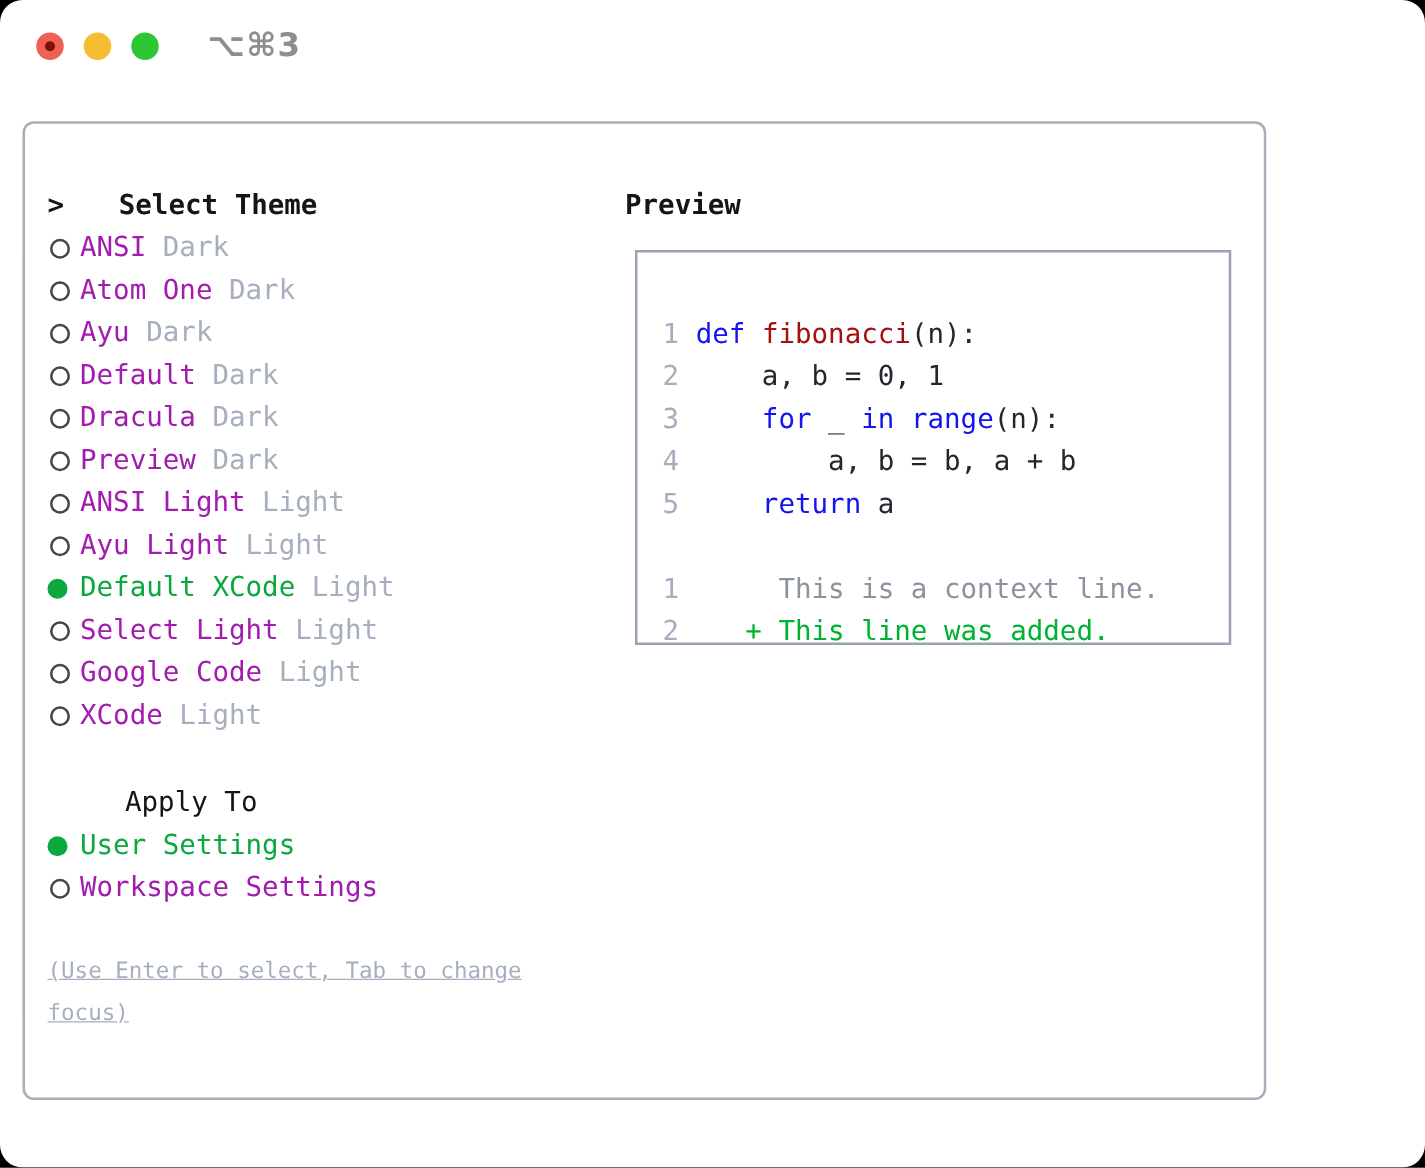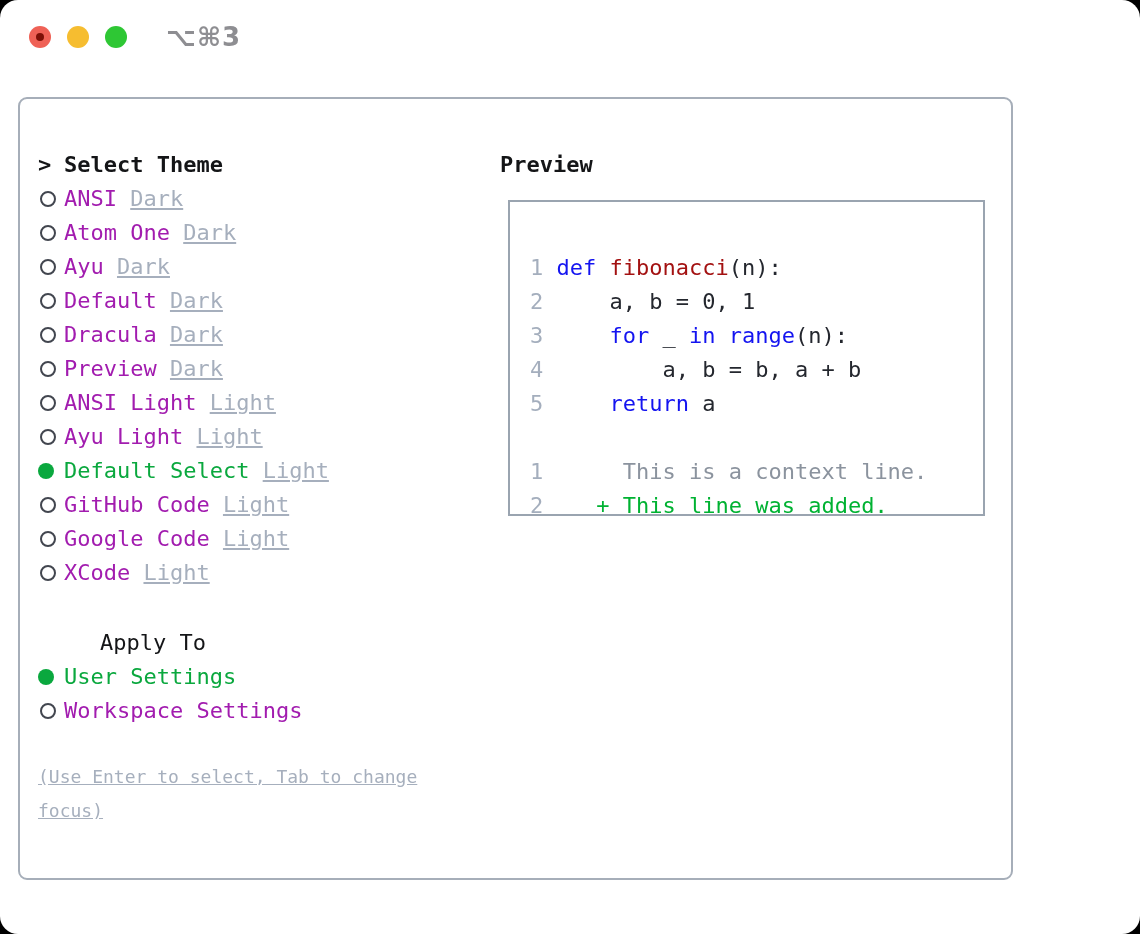--- a/index.html
+++ b/index.html
@@ -21,24 +21,24 @@
             color:#8e8e92;letter-spacing:1px;}
   
   .panel{position:absolute;left:18px;top:97px;width:995px;height:783px;box-sizing:border-box;
          border:2px solid #a6aeb9;border-radius:9px;background:#fff;}
   
   .row{display:flex;align-items:center;height:34px;font-size:22px;line-height:34px;white-space:pre;color:var(--text);}
   .marker{width:26px;flex:0 0 26px;display:flex;align-items:center;}
   .ring{width:12px;height:12px;border:2px solid var(--ring);border-radius:50%;margin-left:2px;}
   .dotsel{width:16px;height:16px;border-radius:50%;background:var(--green);margin-left:0px;}
   .hdrmark{font-weight:bold;color:var(--title);}
-  .hdr{font-weight:bold;color:var(--title);}
+  .hdr{font-weight:bold;color:var(--title);margin-left:31px;}
   .name{color:#a21caf;}
   .name.selected{color:var(--green);}
-  .suffix{color:var(--muted);margin-left:1ch;text-decoration:underline;}
+  .suffix{color:var(--muted);margin-left:1ch;}
   .applyhdr{color:var(--title);margin-left:36px;}
   .themelist{position:absolute;left:18px;top:49px;}
   .applyblock{position:absolute;left:18px;top:527px;}
   .hint{position:absolute;left:18px;top:661px;width:420px;font-size:18px;line-height:34px;color:var(--muted);text-decoration:underline;}
   
   .preview-title{position:absolute;left:480px;top:49px;height:34px;font:bold 22px/34px "DejaVu Sans Mono","Liberation Mono",monospace;color:var(--title);}
   .preview-box{position:absolute;left:488px;top:101px;width:477px;height:316px;box-sizing:border-box;
                border:2px solid #9aa4b0;background:#fff;}
   .codeblock{position:absolute;left:20px;top:49px;}
   .cl{height:34px;font-size:22px;line-height:34px;white-space:pre;}
@@ -74,22 +74,22 @@
       </div>
 
     <div class="row"><span class="marker"><span class="ring"></span></span><span class="name">ANSI</span><span class="suffix">Dark</span></div>
         <div class="row"><span class="marker"><span class="ring"></span></span><span class="name">Atom One</span><span class="suffix">Dark</span></div>
         <div class="row"><span class="marker"><span class="ring"></span></span><span class="name">Ayu</span><span class="suffix">Dark</span></div>
         <div class="row"><span class="marker"><span class="ring"></span></span><span class="name">Default</span><span class="suffix">Dark</span></div>
         <div class="row"><span class="marker"><span class="ring"></span></span><span class="name">Dracula</span><span class="suffix">Dark</span></div>
         <div class="row"><span class="marker"><span class="ring"></span></span><span class="name">Preview</span><span class="suffix">Dark</span></div>
         <div class="row"><span class="marker"><span class="ring"></span></span><span class="name">ANSI Light</span><span class="suffix">Light</span></div>
         <div class="row"><span class="marker"><span class="ring"></span></span><span class="name">Ayu Light</span><span class="suffix">Light</span></div>
-        <div class="row"><span class="marker"><span class="dotsel"></span></span><span class="name selected">Default Select</span><span class="suffix">Light</span></div>
-        <div class="row"><span class="marker"><span class="ring"></span></span><span class="name">GitHub Code</span><span class="suffix">Light</span></div>
+        <div class="row"><span class="marker"><span class="dotsel"></span></span><span class="name selected">Default XCode</span><span class="suffix">Light</span></div>
+        <div class="row"><span class="marker"><span class="ring"></span></span><span class="name">Select Light</span><span class="suffix">Light</span></div>
         <div class="row"><span class="marker"><span class="ring"></span></span><span class="name">Google Code</span><span class="suffix">Light</span></div>
         <div class="row"><span class="marker"><span class="ring"></span></span><span class="name">XCode</span><span class="suffix">Light</span></div>
       </div>
 
     <div class="applyblock" id="apply-block">
       <div class="row">
         <span class="marker"></span>
         <span class="applyhdr">Apply To</span>
       </div>
 

